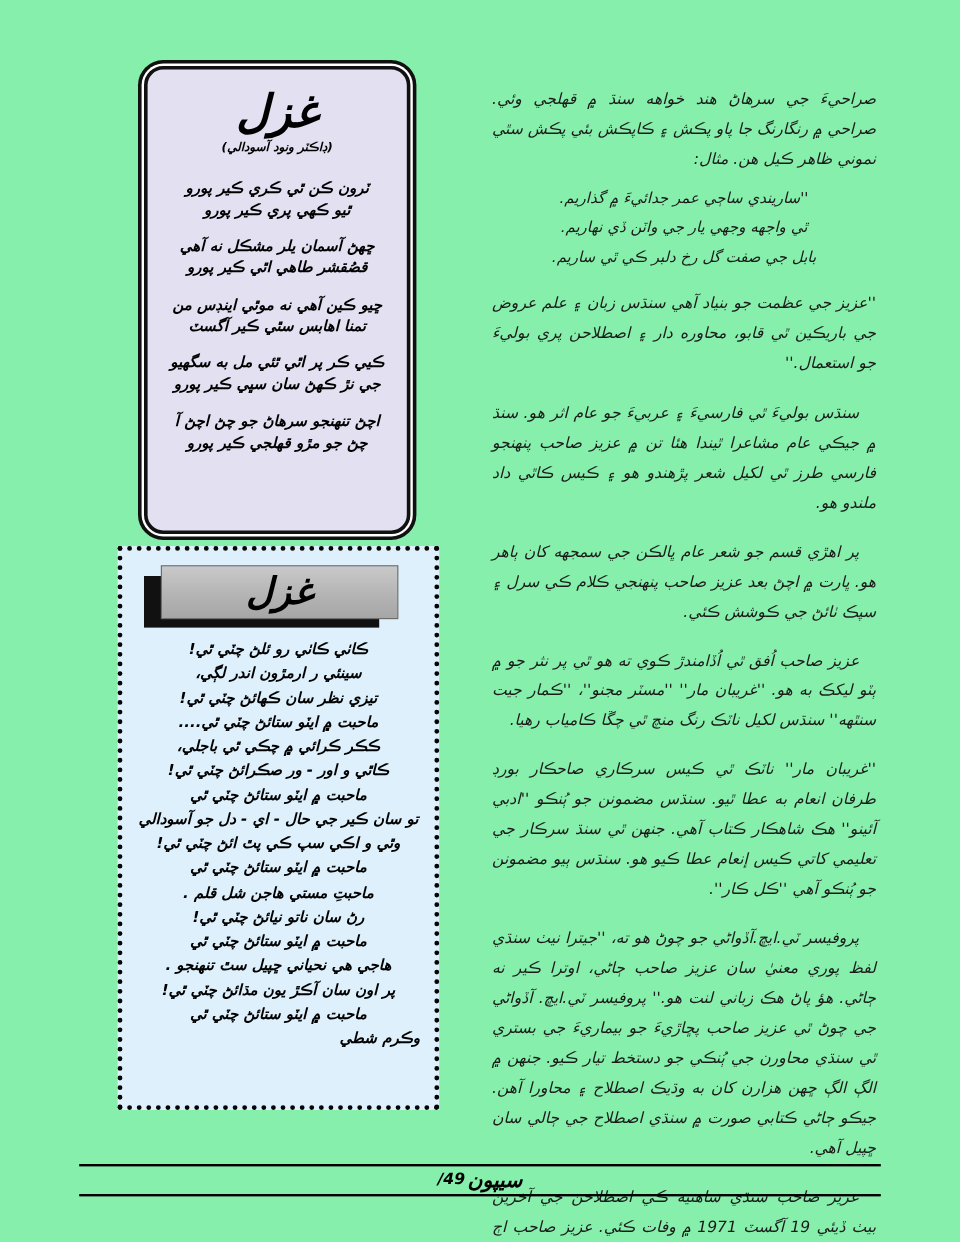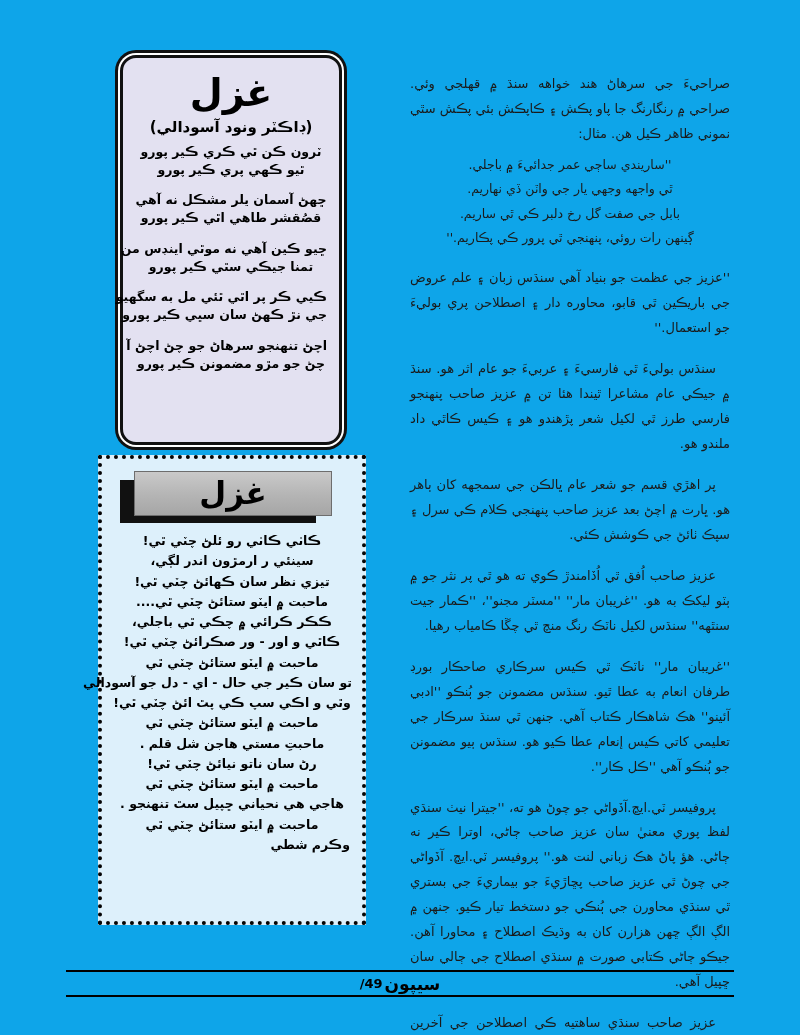--- a/index.html
+++ b/index.html
@@ -10,21 +10,22 @@
   body {
     width: 800px;
     height: 1035px;
     position: relative;
     font-family: "DejaVu Sans", "Liberation Sans", sans-serif;
     overflow: hidden;
   }
   .page {
     position: absolute;
     inset: 0;
-    background: #0ea5e9;
+    background: #86efac;
+    font-style: italic;
   }
 
   
   .left-col {
     position: absolute;
     left: 98px;
     top: 55px;
     width: 268px;
   }
 
@@ -46,24 +47,24 @@
     text-align: center;
     font-size: 38px;
     font-weight: bold;
     line-height: 1.05;
     color: #000;
     letter-spacing: -1px;
     margin: 2px 0 4px 0;
   }
   .poem1-author {
     text-align: center;
-    font-size: 15px;
-    font-weight: bold;
-    color: #000;
-    margin-bottom: 7px;
+    font-size: 10px;
+    font-weight: bold;
+    color: #000;
+    margin-bottom: 19px;
   }
   .stanza {
     margin-bottom: 13px;
   }
   .poem1-line {
     text-align: center;
     font-size: 12.5px;
     font-weight: bold;
     color: #000;
     line-height: 1.42;
@@ -212,29 +213,29 @@
       <div class="stanza">
         <div class="poem1-line">ٽرون ڪن ٿي ڪري ڪير پورو</div>
         <div class="poem1-line">ٿيو ڪهي پري ڪير پورو</div>
       </div>
       <div class="stanza">
         <div class="poem1-line">ڇهڻ آسمان يلر مشڪل نه آهي</div>
         <div class="poem1-line">قصُقشر طاهي اٿي ڪير پورو</div>
       </div>
       <div class="stanza">
         <div class="poem1-line">ڇيو ڪين آهي نه موٿي اينڊس من</div>
-        <div class="poem1-line">تمنا جيڪي سٿي ڪير پورو</div>
+        <div class="poem1-line">تمنا اهابس سٿي ڪير آگسٽ</div>
       </div>
       <div class="stanza">
         <div class="poem1-line">ڪيي ڪر پر اٿي ٿئي مل به سگهيو</div>
         <div class="poem1-line">جي نڙ ڪهڻ سان سڀي ڪير پورو</div>
       </div>
       <div class="stanza">
         <div class="poem1-line">اچڻ تنهنجو سرهاڻ جو چڻ اچڻ آ</div>
-        <div class="poem1-line">چڻ جو مڙو مضمونن ڪير پورو</div>
+        <div class="poem1-line">چڻ جو مڙو قهلجي ڪير پورو</div>
       </div>
     </div>
 
     <div class="poem-box-2">
 
       <div class="ghazal-head-wrap">
         <div class="ghazal-head-shadow"></div>
         <div class="ghazal-head">
           <span>غزل</span>
         </div>
@@ -247,35 +248,35 @@
       <div class="poem2-line wide">ڪڪر ڪرائي ۾ چڪي ٿي باجلي،</div>
       <div class="poem2-line">ڪاٿي و اور - ور صڪرائڻ چٽي ٿي!</div>
       <div class="poem2-line">ماحبت ۾ ايٽو ستائڻ چٽي ٿي</div>
       <div class="poem2-line wide">تو سان ڪير جي حال - اي - دل جو آسودالي</div>
       <div class="poem2-line">وٿي و اڪي سپ ڪي پٿ ائڻ چٽي ٿي!</div>
       <div class="poem2-line">ماحبت ۾ ايٽو ستائڻ چٽي ٿي</div>
       <div class="poem2-line">ماحبتِ مستي هاجن شل قلم .</div>
       <div class="poem2-line">رڻ سان ناتو نيائڻ چٽي ٿي!</div>
       <div class="poem2-line">ماحبت ۾ ايٽو ستائڻ چٽي ٿي</div>
       <div class="poem2-line">هاجي هي نحياني ڇپيل سٿ تنهنجو .</div>
+      <div class="poem2-line">پر اون سان آڪڙ يون مڌائڻ چٽي ٿي!</div>
       <div class="poem2-line">ماحبت ۾ ايٽو ستائڻ چٽي ٿي</div>
 
       <div class="poem2-signature">وڪرم شطي</div>
     </div>
   </div>
 
   <div class="right-col">
 
     <p class="body-para noindent">صراحيءَ جي سرهاڻ هند خواهه سنڌ ۾ قهلجي وئي. صراحي ۾ رنگارنگ جا پاو پڪش ۽ ڪاپڪش بئي پڪش سٿي نموني ظاهر ڪيل هن. مثال:</p>
 
     <div class="verse-block">
-      <div class="verse-line">''ساريندي ساڄي عمر جدائيءَ ۾ باجلي.</div>
+      <div class="verse-line">''ساريندي ساڄي عمر جدائيءَ ۾ گذاريم.</div>
       <div class="verse-line">ٿي واجهه وجهي يار جي واٽن ڏي نهاريم.</div>
       <div class="verse-line">بابل جي صفت گل رخ دلبر ڪي ٿي ساريم.</div>
-      <div class="verse-line">ڳينهن رات روئي، پنهنجي ٿي پرور ڪي پڪاريم.''</div>
     </div>
 
     <p class="body-para noindent">''عزيز جي عظمت جو بنياد آهي سنڌس زبان ۽ علم عروض جي باريڪين ٿي قابو، محاوره دار ۽ اصطلاحن پري بوليءَ جو استعمال.''</p>
     <p class="body-para">سنڌس بوليءَ ٿي فارسيءَ ۽ عربيءَ جو عام اثر هو. سنڌ ۾ جيڪي عام مشاعرا ٿيندا هئا تن ۾ عزيز صاحب پنهنجو فارسي طرز ٿي لکيل شعر پڙهندو هو ۽ ڪيس ڪاٿي داد ملندو هو.</p>
     <p class="body-para">پر اهڙي قسم جو شعر عام ڀالڪن جي سمجهه کان ٻاهر هو. ڀارت ۾ اچڻ بعد عزيز صاحب پنهنجي ڪلام ڪي سرل ۽ سپڪ ٺائڻ جي ڪوشش ڪئي.</p>
     <p class="body-para">عزيز صاحب اُفق ٿي اُڏامندڙ ڪوي ته هو ٿي پر نثر جو ۾ ٻٽو ليکڪ به هو. ''غريبان مار'' ''مسٽر مجنو''، ''ڪمار جيت سنٿهه'' سنڌس لکيل ناٽڪ رنگ منچ ٿي چڱا ڪامياب رهيا.</p>
     <p class="body-para noindent">''غريبان مار'' ناٽڪ ٿي ڪيس سرڪاري صاحڪار بورڊ طرفان انعام به عطا ٿيو. سنڌس مضمونن جو ٻُنڪو ''ادبي آئينو'' هڪ شاهڪار ڪتاب آهي. جنهن ٿي سنڌ سرڪار جي تعليمي کاتي ڪيس إنعام عطا ڪيو هو. سنڌس ٻيو مضمونن جو ٻُنڪو آهي ''ڪل ڪار''.</p>
     <p class="body-para">پروفيسر ٽي.ايڇ.آڏواڻي جو چوڻ هو ته، ''جيترا نيٺ سنڌي لفظ پوري معنيٰ سان عزيز صاحب ڄاڻي، اوترا ڪير نه ڄاڻي. هؤ پاڻ هڪ زباني لنت هو.'' پروفيسر ٽي.ايڇ. آڏواڻي جي چوڻ ٿي عزيز صاحب پڇاڙيءَ جو بيماريءَ جي بستري ٿي سنڌي محاورن جي ٻُنڪي جو دستخط تيار ڪيو. جنهن ۾ الڳ الڳ ڇهن هزارن کان به وڌيڪ اصطلاح ۽ محاورا آهن. جيڪو ڄاڻي ڪتابي صورت ۾ سنڌي اصطلاح جي ڄالي سان ڇپيل آهي.</p>
     <p class="body-para">عزيز صاحب سنڌي ساهتيه ڪي اصطلاحن جي آخرين بيٺ ڏيئي 19 آگسٽ 1971 ۾ وفات ڪئي. عزيز صاحب اڄ اسان وٽ مؤجود ناهي پر سنڌس ادبي ذخيرو (سٺ هزار شعر) اسان وٽ محفوظ آهي ۽ اسان تائين رهندو.</p>
 

